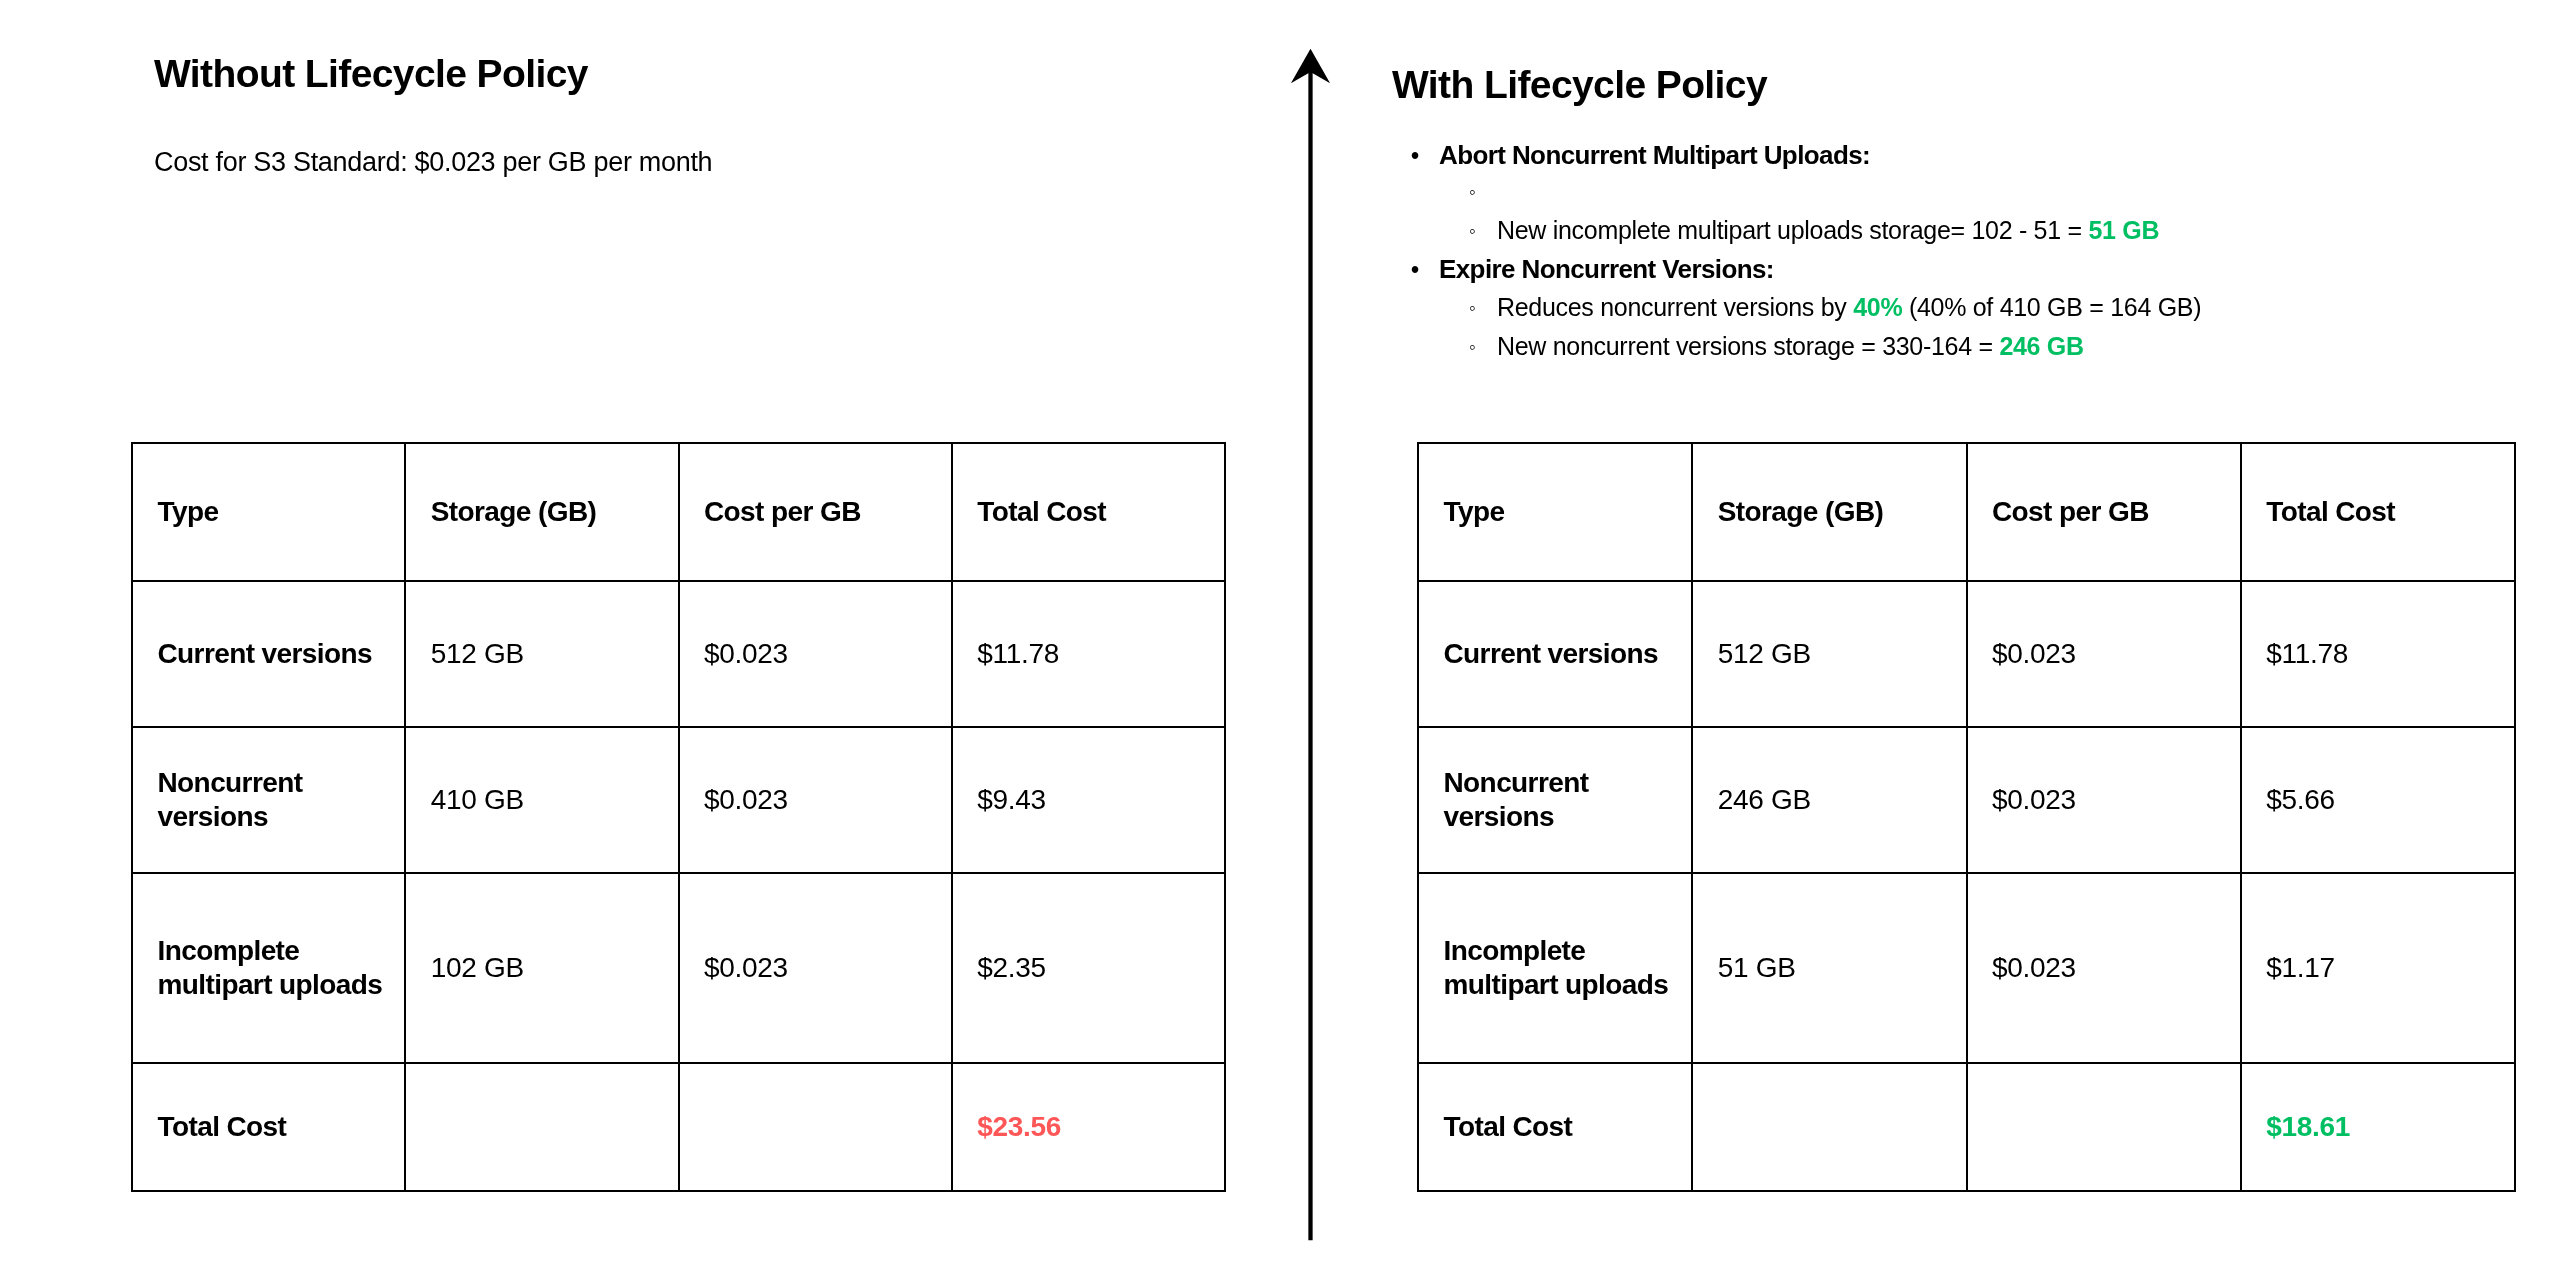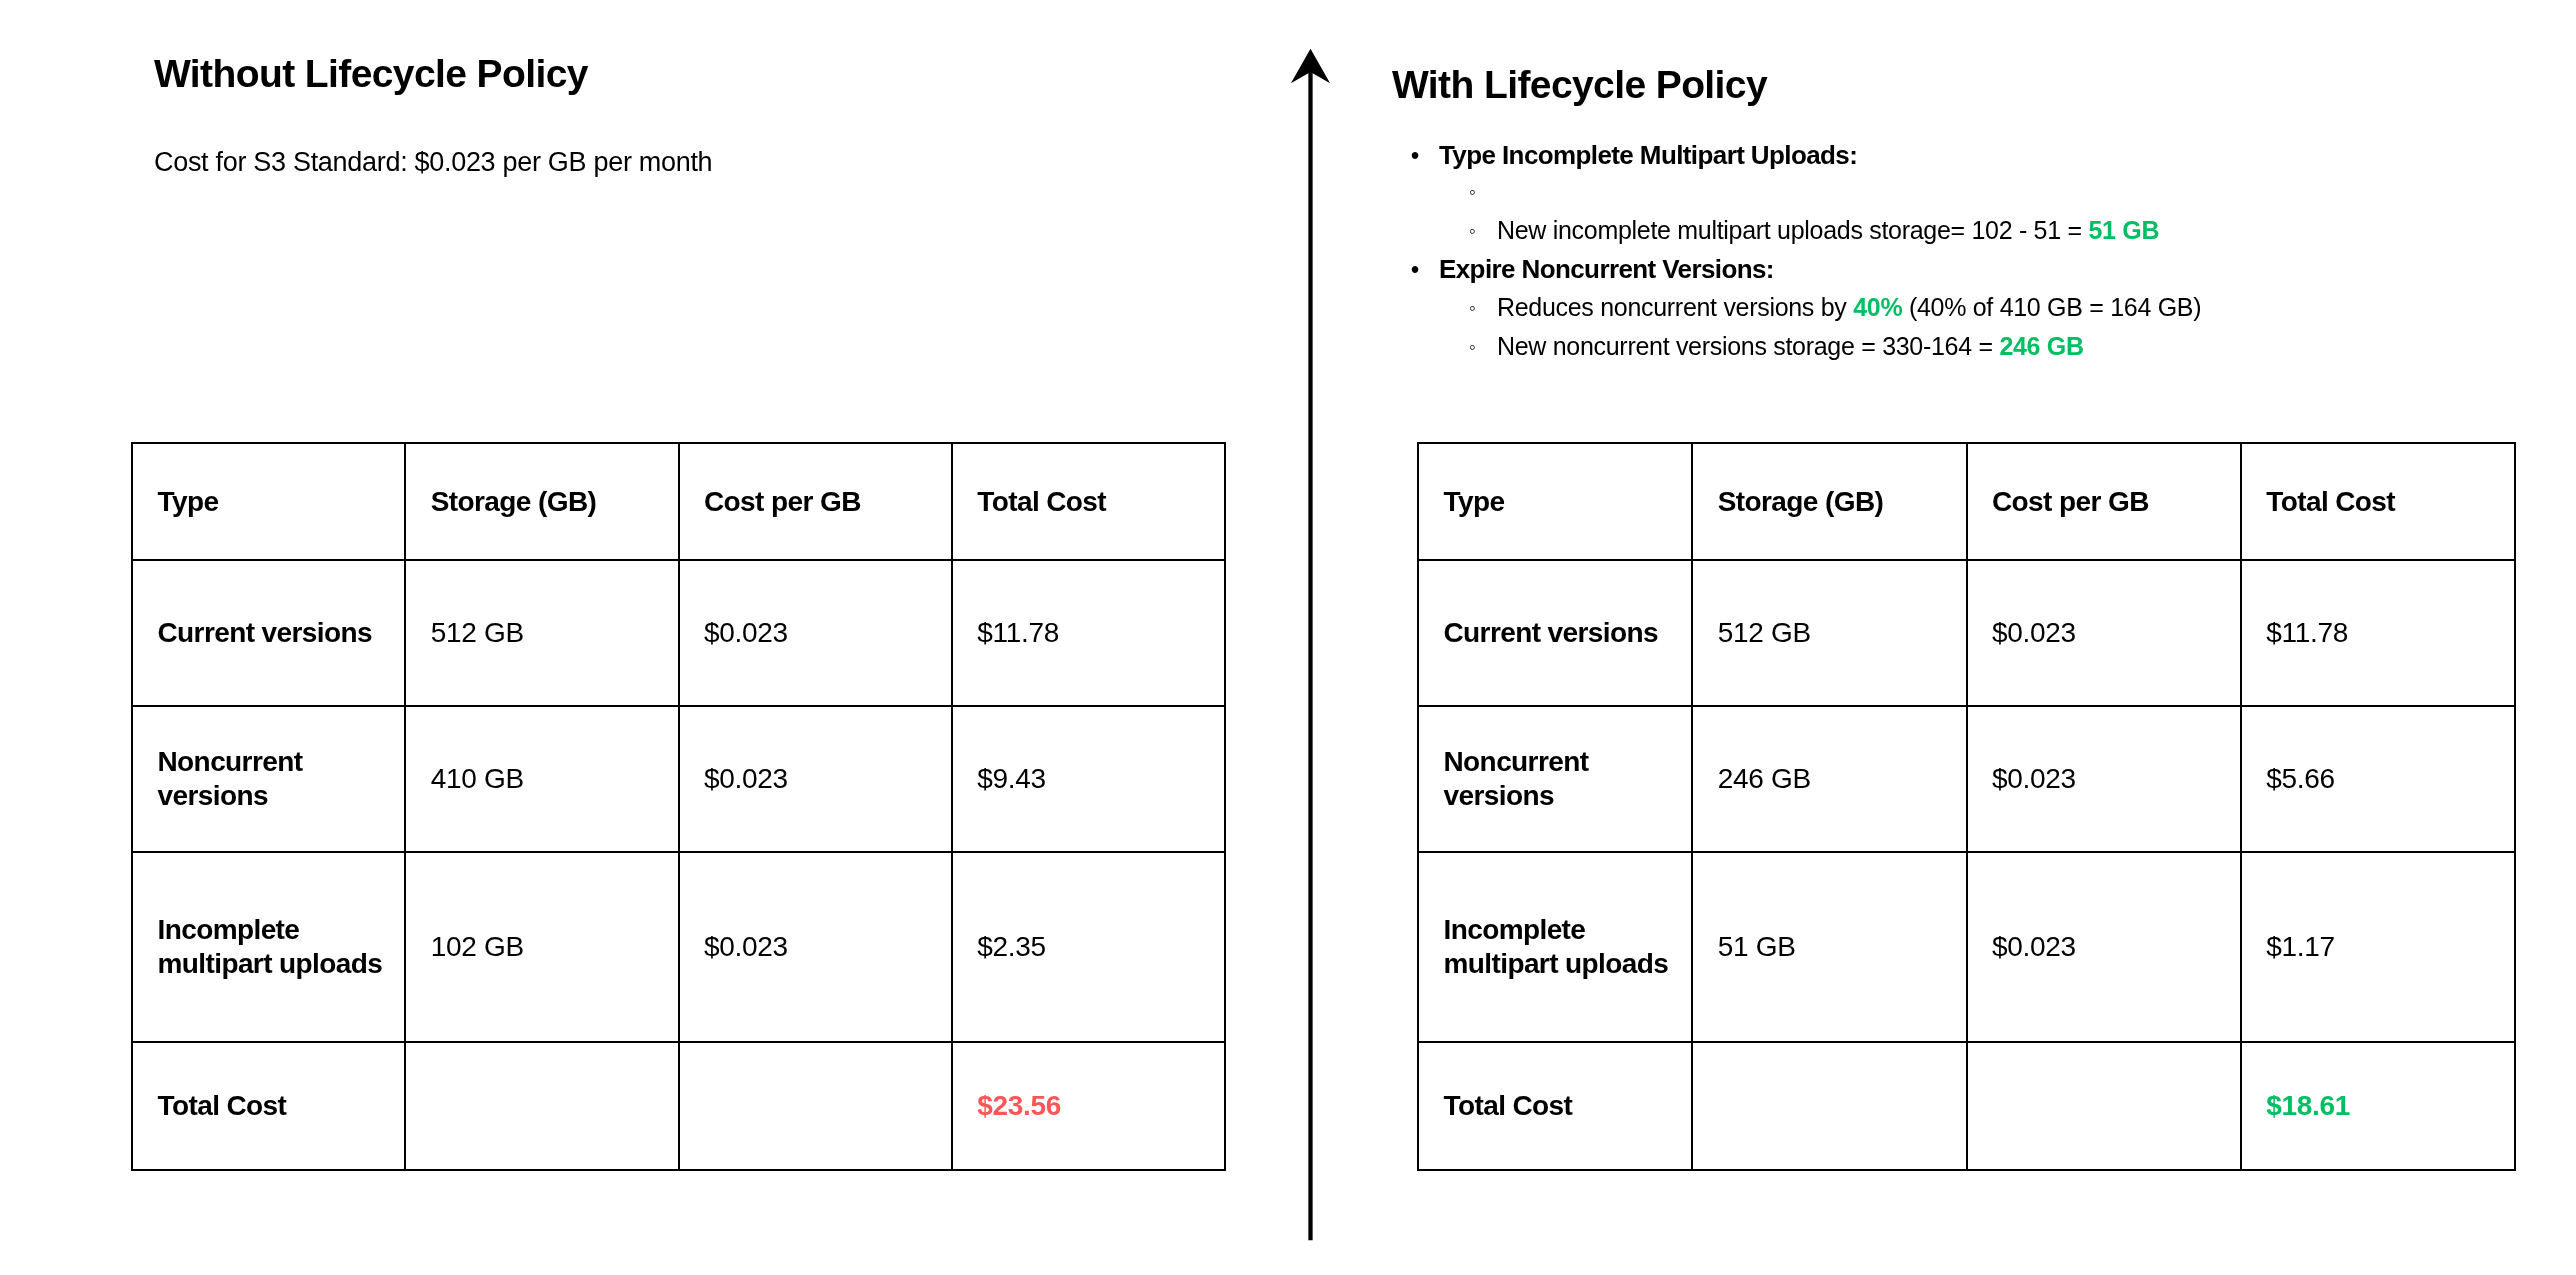--- a/index.html
+++ b/index.html
@@ -75,21 +75,21 @@
     padding: 6.1px 12.3px 6.1px 24.5px;
     font-size: 28px;
     text-align: left;
     vertical-align: middle;
     line-height: 34px;
     overflow: hidden;
   }
   .cost-table th { font-weight: 700; font-size: 28px; letter-spacing: -0.6px; }
   .cost-table td.lbl { font-weight: 700; letter-spacing: -0.6px; }
 
-  .r-head  { height: 117px; }
+  .r-head  { height: 138px; }
   .r-mid   { height: 146px; padding-left: 43px; }
   .r-big   { height: 190px; }
   .r-total { height: 128px; }
 
   .total-value { font-weight: 700; font-size: 28px; }
   .total-red   { color: var(--red); }
   .total-green { color: var(--green); }
   .hl          { color: var(--green); }
 </style>
 </head>
@@ -146,21 +146,21 @@
       <line x1="40" y1="34" x2="40" y2="1945" stroke="#000000" stroke-width="7"></line>
       <polygon points="40,0 8,56 40,38 72,56" fill="#000000"></polygon>
     </svg>
   </div>
 
   <h1 class="panel-title title-right">With Lifecycle Policy</h1>
 
   <div class="bullets">
     <div class="b-line b-l1">
       <span class="marker">•</span>
-      <span>Type Incomplete Multipart Uploads:</span>
+      <span>Abort Noncurrent Multipart Uploads:</span>
     </div>
     <div class="b-line b-l2">
       <span class="marker">◦</span>
     </div>
     <div class="b-line b-l2">
       <span class="marker">◦</span>
       <span><span>New incomplete multipart uploads storage= 102 - 51 = </span><span class="hl">51 GB</span><span></span></span>
     </div>
     <div class="b-line b-l1">
       <span class="marker">•</span>

